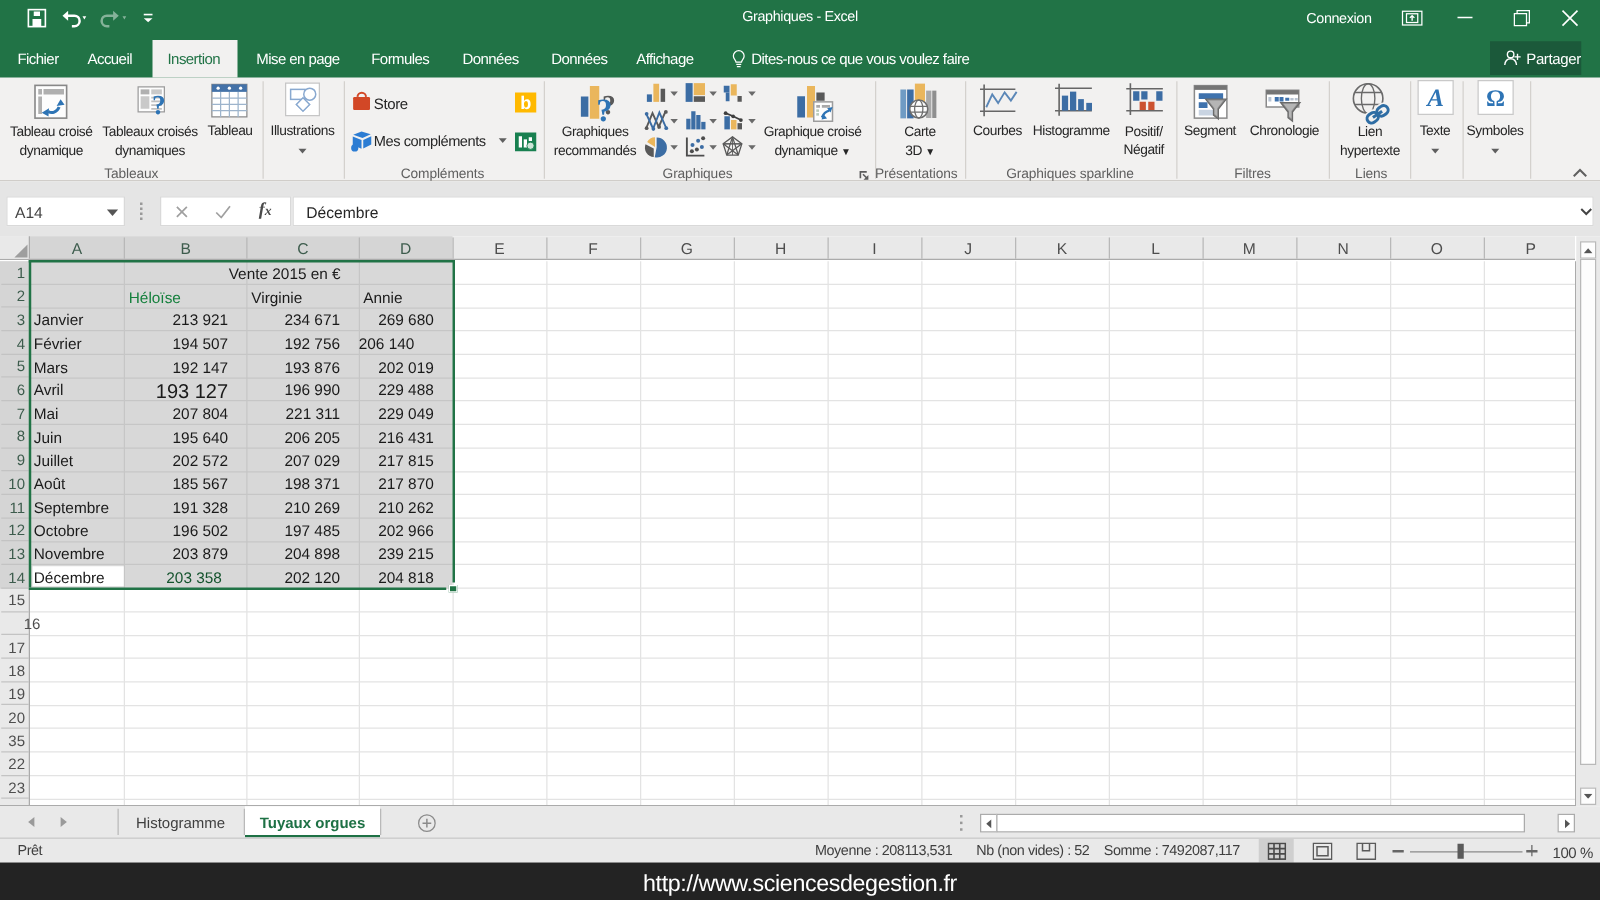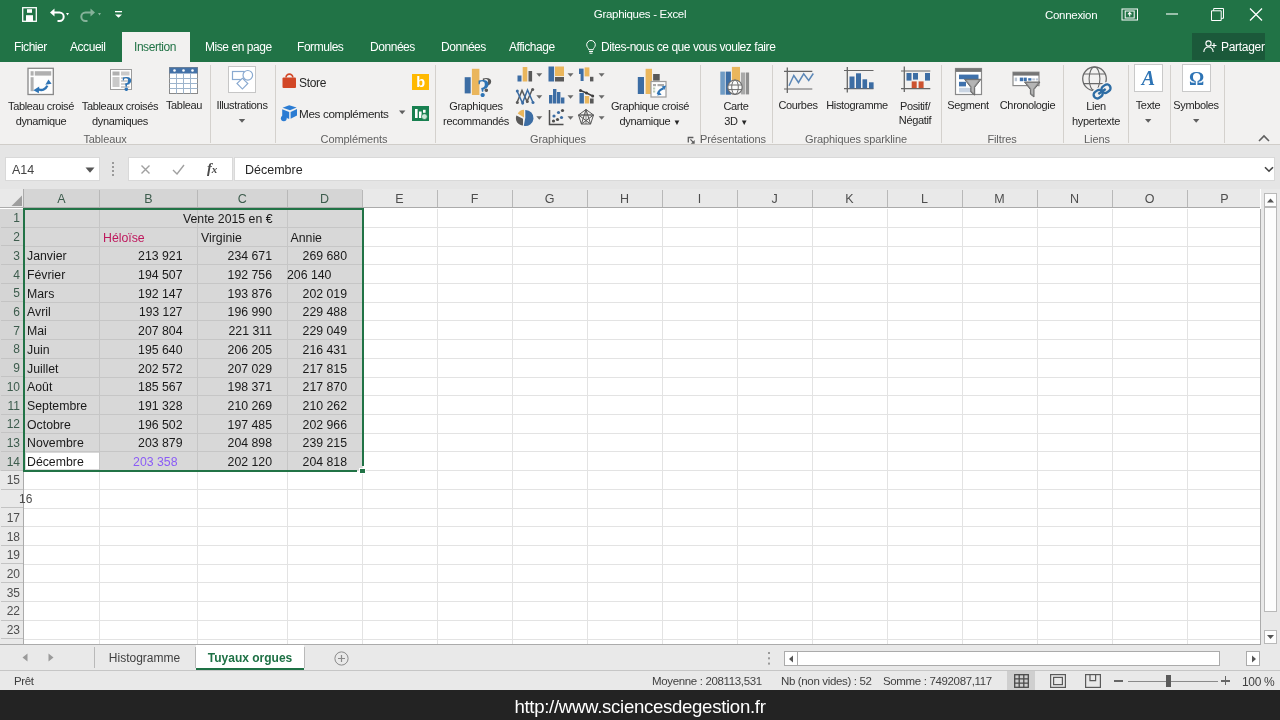--- a/index.html
+++ b/index.html
@@ -536,37 +536,37 @@
 <div class="a" style="left:23.5px;top:320.384px;width:338.5px;height:1px;background:#c6c6c6;"></div>
 <div class="a" style="left:23.5px;top:339.098px;width:338.5px;height:1px;background:#c6c6c6;"></div>
 <div class="a" style="left:23.5px;top:357.812px;width:338.5px;height:1px;background:#c6c6c6;"></div>
 <div class="a" style="left:23.5px;top:376.526px;width:338.5px;height:1px;background:#c6c6c6;"></div>
 <div class="a" style="left:23.5px;top:395.24px;width:338.5px;height:1px;background:#c6c6c6;"></div>
 <div class="a" style="left:23.5px;top:413.954px;width:338.5px;height:1px;background:#c6c6c6;"></div>
 <div class="a" style="left:23.5px;top:432.668px;width:338.5px;height:1px;background:#c6c6c6;"></div>
 <div class="a" style="left:23.5px;top:451.382px;width:338.5px;height:1px;background:#c6c6c6;"></div>
 <div class="a" style="left:26px;top:452.682px;width:73.0px;height:16.314px;background:#fff;"></div>
 <div class="a ctr" style="left:96.5px;top:211.8px;width:262.5px;font-size:12.3px;color:#1a1a1a;">Vente 2015 en €</div>
-<div class="a" style="left:103px;top:230.514px;font-size:12.3px;color:#be185d;">Héloïse</div>
+<div class="a" style="left:103px;top:230.514px;font-size:12.3px;color:#15803d;">Héloïse</div>
 <div class="a" style="left:201px;top:230.514px;font-size:12.3px;color:#1a1a1a;">Virginie</div>
 <div class="a" style="left:290.5px;top:230.514px;font-size:12.3px;color:#1a1a1a;">Annie</div>
 <div class="a" style="left:27px;top:249.228px;font-size:12.3px;color:#1a1a1a;">Janvier</div>
 <div class="a" style="left:99.5px;top:249.228px;width:83px;text-align:right;font-size:12.3px;color:#1a1a1a;">213 921</div>
 <div class="a" style="left:197.5px;top:249.228px;width:74.5px;text-align:right;font-size:12.3px;color:#1a1a1a;">234 671</div>
 <div class="a" style="left:287px;top:249.228px;width:60px;text-align:right;font-size:12.3px;color:#1a1a1a;">269 680</div>
 <div class="a" style="left:27px;top:267.942px;font-size:12.3px;color:#1a1a1a;">Février</div>
 <div class="a" style="left:99.5px;top:267.942px;width:83px;text-align:right;font-size:12.3px;color:#1a1a1a;">194 507</div>
 <div class="a" style="left:197.5px;top:267.942px;width:74.5px;text-align:right;font-size:12.3px;color:#1a1a1a;">192 756</div>
 <div class="a" style="left:287px;top:267.942px;width:60px;font-size:12.3px;color:#1a1a1a;">206 140</div>
 <div class="a" style="left:27px;top:286.656px;font-size:12.3px;color:#1a1a1a;">Mars</div>
 <div class="a" style="left:99.5px;top:286.656px;width:83px;text-align:right;font-size:12.3px;color:#1a1a1a;">192 147</div>
 <div class="a" style="left:197.5px;top:286.656px;width:74.5px;text-align:right;font-size:12.3px;color:#1a1a1a;">193 876</div>
 <div class="a" style="left:287px;top:286.656px;width:60px;text-align:right;font-size:12.3px;color:#1a1a1a;">202 019</div>
 <div class="a" style="left:27px;top:305.37px;font-size:12.3px;color:#1a1a1a;">Avril</div>
-<div class="a" style="left:99.5px;top:305.37px;width:83px;text-align:right;font-size:12px;color:#1a1a1a;">193 127</div>
+<div class="a" style="left:99.5px;top:305.37px;width:83px;text-align:right;font-size:16px;color:#1a1a1a;">193 127</div>
 <div class="a" style="left:197.5px;top:305.37px;width:74.5px;text-align:right;font-size:12.3px;color:#1a1a1a;">196 990</div>
 <div class="a" style="left:287px;top:305.37px;width:60px;text-align:right;font-size:12.3px;color:#1a1a1a;">229 488</div>
 <div class="a" style="left:27px;top:324.084px;font-size:12.3px;color:#1a1a1a;">Mai</div>
 <div class="a" style="left:99.5px;top:324.084px;width:83px;text-align:right;font-size:12.3px;color:#1a1a1a;">207 804</div>
 <div class="a" style="left:197.5px;top:324.084px;width:74.5px;text-align:right;font-size:12.3px;color:#1a1a1a;">221 311</div>
 <div class="a" style="left:287px;top:324.084px;width:60px;text-align:right;font-size:12.3px;color:#1a1a1a;">229 049</div>
 <div class="a" style="left:27px;top:342.798px;font-size:12.3px;color:#1a1a1a;">Juin</div>
 <div class="a" style="left:99.5px;top:342.798px;width:83px;text-align:right;font-size:12.3px;color:#1a1a1a;">195 640</div>
 <div class="a" style="left:197.5px;top:342.798px;width:74.5px;text-align:right;font-size:12.3px;color:#1a1a1a;">206 205</div>
 <div class="a" style="left:287px;top:342.798px;width:60px;text-align:right;font-size:12.3px;color:#1a1a1a;">216 431</div>
@@ -584,21 +584,21 @@
 <div class="a" style="left:287px;top:398.94px;width:60px;text-align:right;font-size:12.3px;color:#1a1a1a;">210 262</div>
 <div class="a" style="left:27px;top:417.654px;font-size:12.3px;color:#1a1a1a;">Octobre</div>
 <div class="a" style="left:99.5px;top:417.654px;width:83px;text-align:right;font-size:12.3px;color:#1a1a1a;">196 502</div>
 <div class="a" style="left:197.5px;top:417.654px;width:74.5px;text-align:right;font-size:12.3px;color:#1a1a1a;">197 485</div>
 <div class="a" style="left:287px;top:417.654px;width:60px;text-align:right;font-size:12.3px;color:#1a1a1a;">202 966</div>
 <div class="a" style="left:27px;top:436.368px;font-size:12.3px;color:#1a1a1a;">Novembre</div>
 <div class="a" style="left:99.5px;top:436.368px;width:83px;text-align:right;font-size:12.3px;color:#1a1a1a;">203 879</div>
 <div class="a" style="left:197.5px;top:436.368px;width:74.5px;text-align:right;font-size:12.3px;color:#1a1a1a;">204 898</div>
 <div class="a" style="left:287px;top:436.368px;width:60px;text-align:right;font-size:12.3px;color:#1a1a1a;">239 215</div>
 <div class="a" style="left:27px;top:455.082px;font-size:12.3px;color:#1a1a1a;">Décembre</div>
-<div class="a" style="left:99.5px;top:455.082px;width:78px;text-align:right;font-size:12.3px;color:#8b5cf6;">203 358</div>
+<div class="a" style="left:99.5px;top:455.082px;width:78px;text-align:right;font-size:12.3px;color:#14532d;">203 358</div>
 <div class="a" style="left:197.5px;top:455.082px;width:74.5px;text-align:right;font-size:12.3px;color:#1a1a1a;">202 120</div>
 <div class="a" style="left:287px;top:455.082px;width:60px;text-align:right;font-size:12.3px;color:#1a1a1a;">204 818</div>
 <div class="a" style="left:22.5px;top:207.5px;width:341.0px;height:2.3px;background:#217346;"></div>
 <div class="a" style="left:22.5px;top:469.796px;width:334.5px;height:2.3px;background:#217346;"></div>
 <div class="a" style="left:22.5px;top:207.5px;width:2.3px;height:262.996px;background:#217346;"></div>
 <div class="a" style="left:361.5px;top:207.5px;width:2.3px;height:258.996px;background:#217346;"></div>
 <div class="a" style="left:359px;top:467.796px;width:6.5px;height:6.5px;background:#217346;border:1px solid #fff;"></div>
 <div class="a" style="left:1260.5px;top:189px;width:19.5px;height:456px;background:#e9e9e9;"></div>
 <div class="a" style="left:1263.5px;top:193px;width:13px;height:14px;background:#fdfdfd;border:1px solid #b9b9b9;"></div>
 <svg class="a" style="left:1266.5px;top:198px;" width="7" height="4.5" viewBox="0 0 7 4.5">

